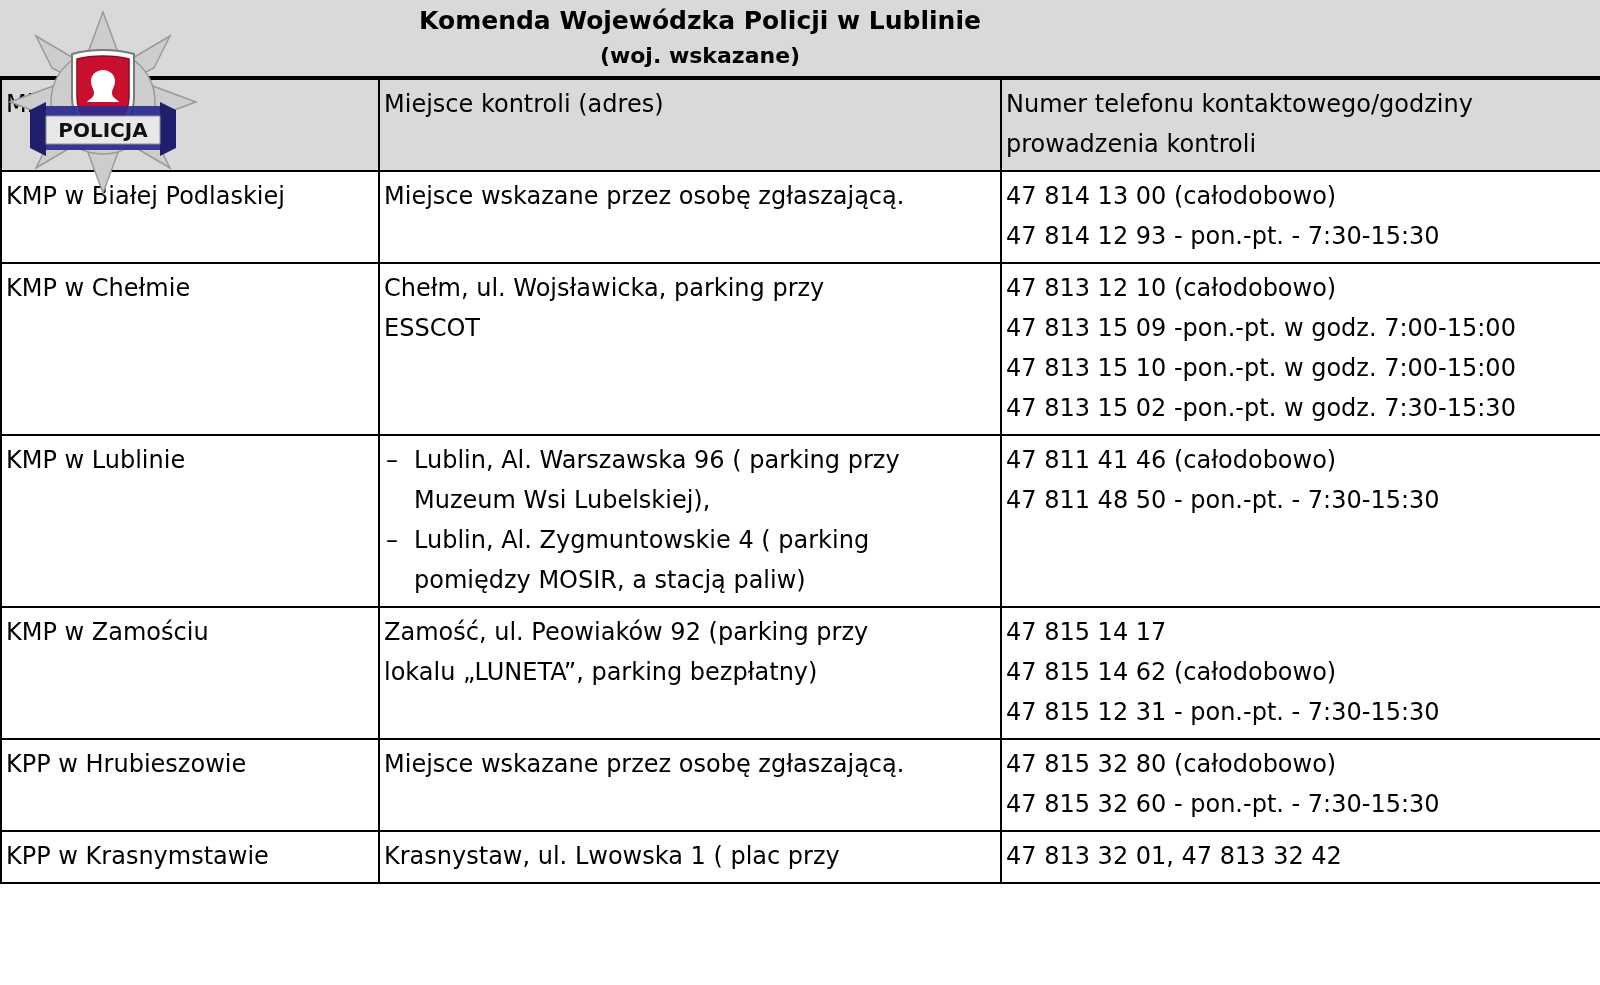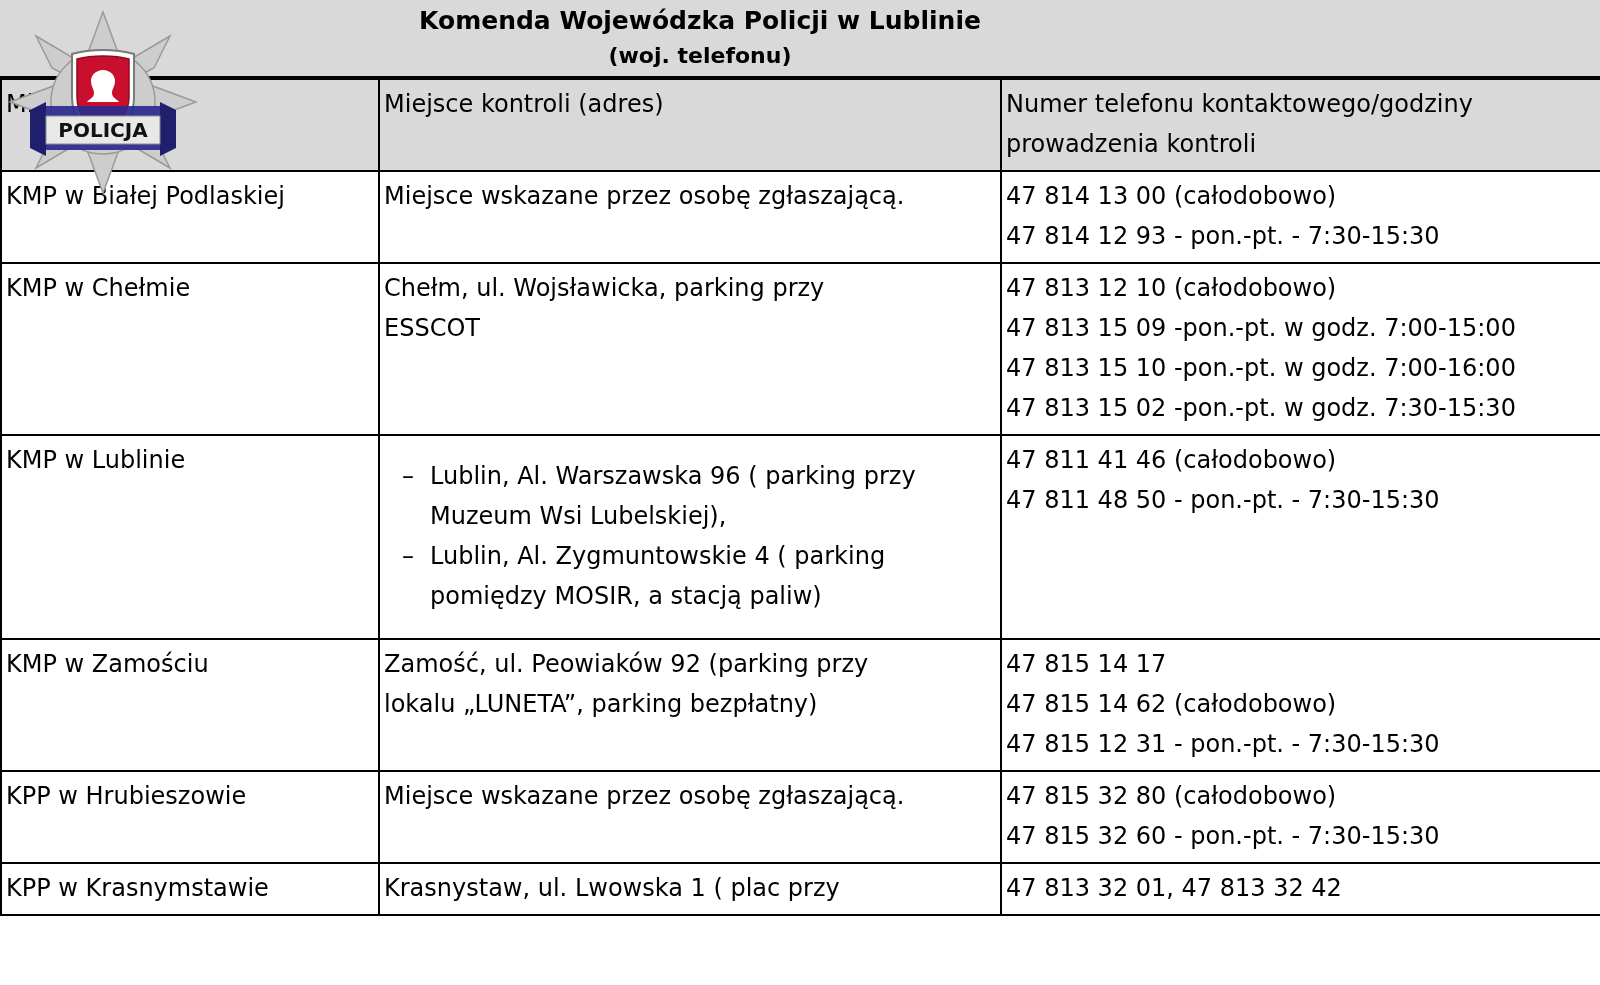--- a/index.html
+++ b/index.html
@@ -82,21 +82,21 @@
   col.c1 { width: 378px; }
   col.c2 { width: 622px; }
   col.c3 { width: 600px; }
 
   td.city { white-space: nowrap; margin-left: 48px; }
   .phone-line { display: block; white-space: nowrap; }
   .addr-line  { display: block; }
 
   ul.dashlist {
     list-style: none;
-    margin: 16px;
+    margin: 0;
     padding: 0;
   }
   ul.dashlist li {
     position: relative;
     padding-left: 30px;
     margin: 0;
   }
   ul.dashlist li::before {
     content: "–";
     position: absolute;
@@ -116,21 +116,21 @@
   }
 </style>
 </head>
 <body>
 
 <div class="sheet">
 
   <div class="title-band">
     <div class="title-text">
       <div>Komenda Wojewódzka Policji w Lublinie</div>
-      <div class="title-sub">(woj. telefonu)</div>
+      <div class="title-sub">(woj. wskazane)</div>
     </div>
   </div>
 
   <table class="kontrole">
     <colgroup>
       <col class="c1">
         <col class="c2">
         <col class="c3">
     </colgroup>
     <thead>
@@ -155,21 +155,21 @@
 
       <tr>
         <td class="city">KMP w Chełmie</td>
         <td>
           <span class="addr-line">Chełm, ul. Wojsławicka, parking przy</span>
           <span class="addr-line">ESSCOT</span>
         </td>
         <td>
           <span class="phone-line">47 813 12 10  (całodobowo)</span>
           <span class="phone-line">47 813 15 09 -pon.-pt. w godz. 7:00-15:00</span>
-          <span class="phone-line">47 813 15 10 -pon.-pt. w godz. 7:00-16:00</span>
+          <span class="phone-line">47 813 15 10 -pon.-pt. w godz. 7:00-15:00</span>
           <span class="phone-line">47 813 15 02 -pon.-pt.  w godz. 7:30-15:30</span>
         </td>
       </tr>
 
       <tr>
         <td class="city">KMP w Lublinie</td>
         <td>
           <ul class="dashlist">
             <li>Lublin, Al. Warszawska 96 ( parking przy Muzeum Wsi Lubelskiej),</li>
             <li>Lublin, Al. Zygmuntowskie 4 ( parking pomiędzy MOSIR, a stacją paliw)</li>

